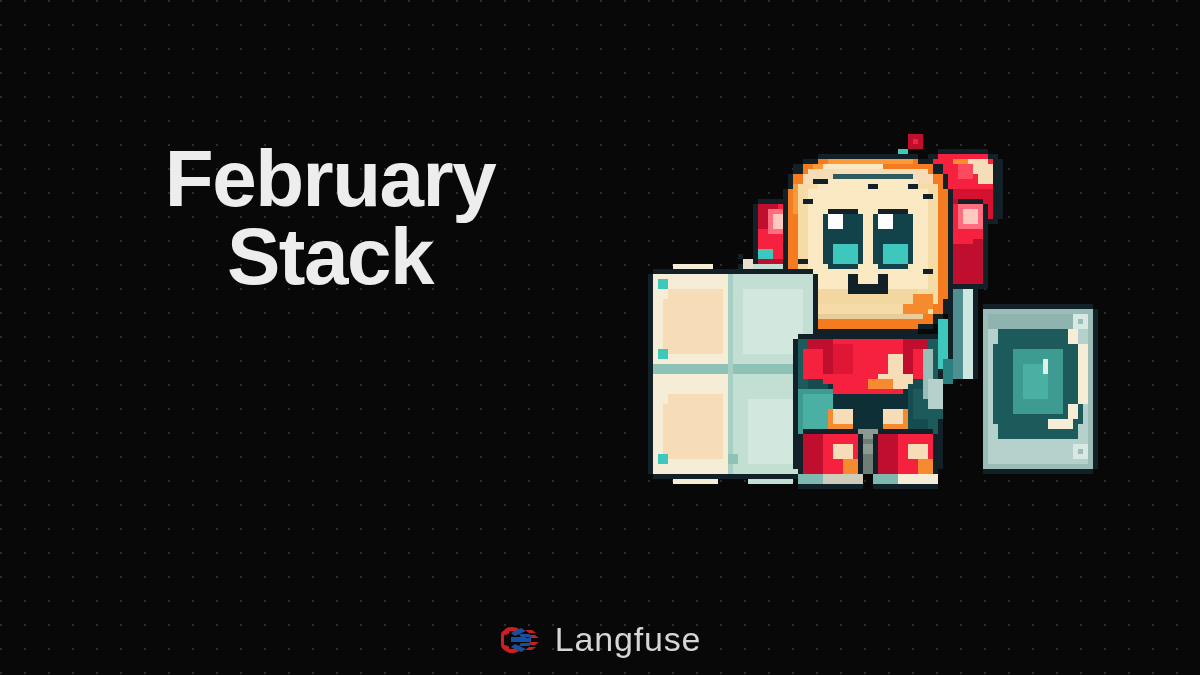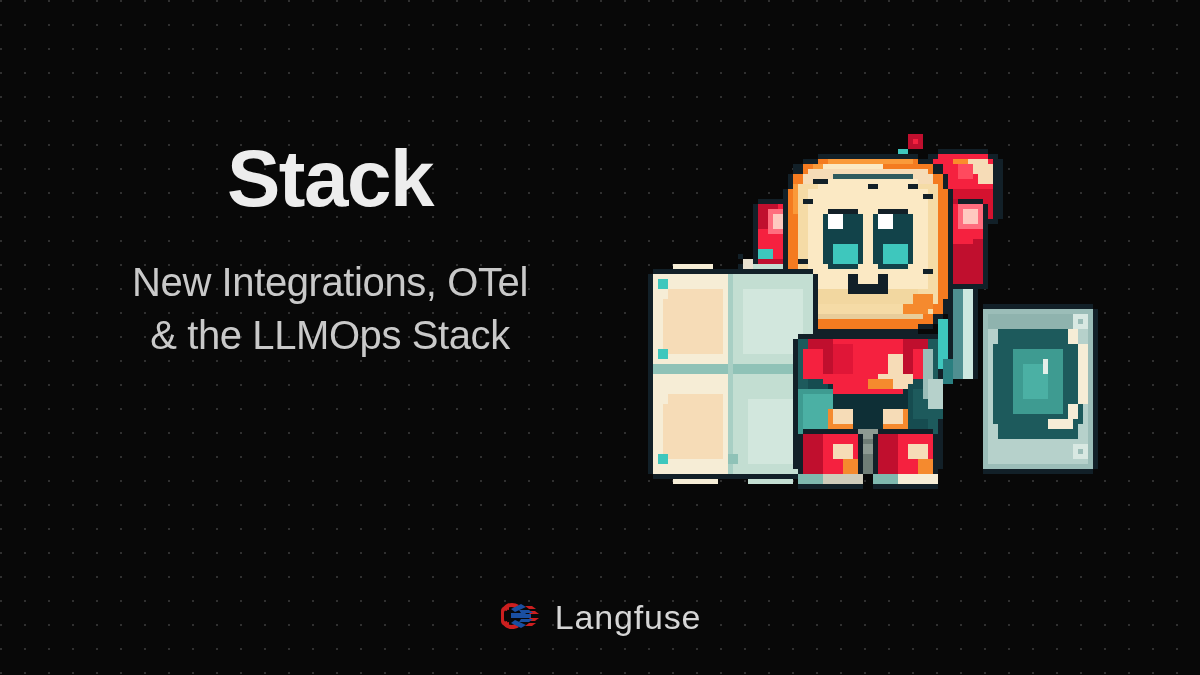--- a/index.html
+++ b/index.html
@@ -55,21 +55,21 @@
   #subhead .sub-line { display: block; }
 
   
   #brand {
     position: absolute;
     left: 0;
     right: 0;
     top: 600px;
     height: 56px;
     display: flex;
-    align-items: flex-start;
+    align-items: flex-end;
     justify-content: center;
     gap: 14px;
   }
   #brand-mark { width: 42px; height: 32px; display: block; }
   #brand-name {
     color: #d6d6d6;
     font-size: 34px;
     font-weight: 400;
     letter-spacing: 0.8px;
     line-height: 1;
@@ -390,26 +390,23 @@
         <rect x="55" y="46" width="2" height="10" fill="#9bbdb8"></rect>
         <rect x="56" y="52" width="3" height="6" fill="#b6d1cb"></rect>
         <rect x="58" y="40" width="2" height="10" fill="#3ec7bd"></rect>
         <rect x="59" y="48" width="2" height="5" fill="#2a7f80"></rect>
       </g>
     </svg>
   </div>
 
   <div id="text-block">
     <h1 id="headline">
+      <span class="hl-line">February</span>
       <span class="hl-line">Stack</span>
     </h1>
-    <p id="subhead">
-      <span class="sub-line">New Integrations, OTel</span>
-      <span class="sub-line">&amp; the LLMOps Stack</span>
-    </p>
   </div>
 
   <div id="brand">
     <svg id="brand-mark" viewBox="0 0 42 32" aria-hidden="true">
       <g>
         <path d="M4 10 C4 3, 14 1, 20 5 L16 8 C12 6, 8 7, 8 11 Z" fill="#cc1f1f"></path>
         <path d="M4 22 C4 29, 14 31, 20 27 L16 24 C12 26, 8 25, 8 21 Z" fill="#cc1f1f"></path>
         <path d="M2 11 L2 21 C2 25, 6 27, 10 25 L10 22 C7 23, 5 22, 5 19 L5 13 C5 10, 7 9, 10 10 L10 7 C6 5, 2 7, 2 11 Z" fill="#cc1f1f"></path>
         <path d="M12 9 L22 4 L27 7 L16 12 Z" fill="#1a4fa0"></path>
         <path d="M12 23 L22 28 L27 25 L16 20 Z" fill="#1a4fa0"></path>

